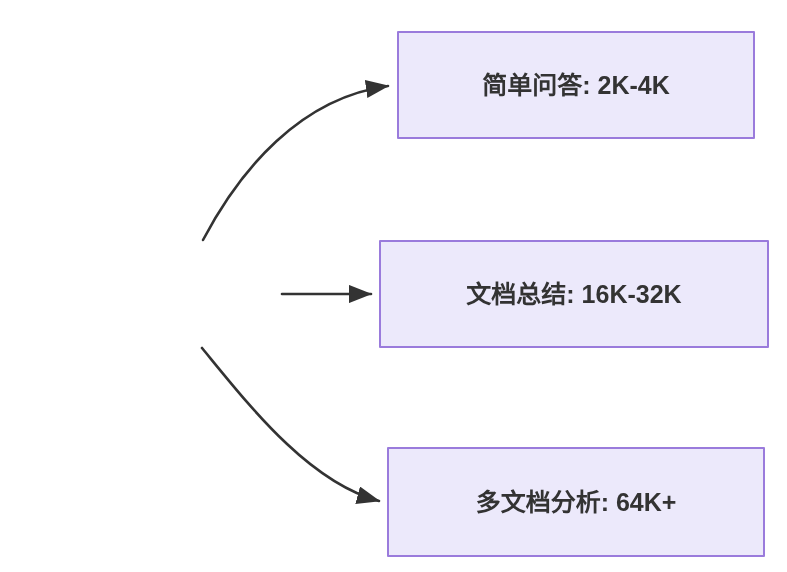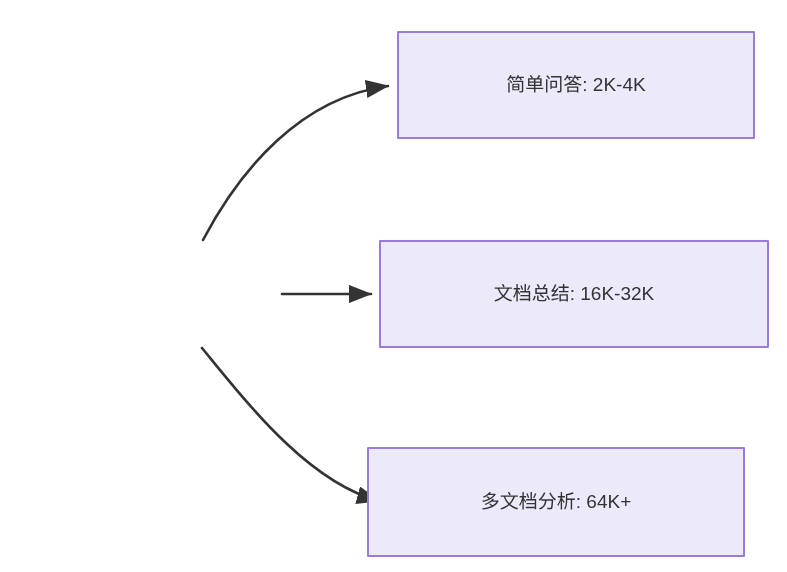--- a/index.html
+++ b/index.html
@@ -32,31 +32,31 @@
     background: #ece9fb;
     border: 2px solid #9a7bdc;
     border-radius: 1px;
     display: flex;
     align-items: center;
     justify-content: center;
     z-index: 2;
   }
   .node-label {
     color: #333333;
-    font-size: 19px;
+    font-size: 25px;
     line-height: 1.2;
-    font-weight: 400;
+    font-weight: 700;
     white-space: nowrap;
     letter-spacing: 0px;
   }
   
   #node-root      { left: 32px;  top: 240px; width: 249px; height: 108px; }
   #node-simple-qa { left: 397px; top: 31px;  width: 358px; height: 108px; }
   #node-doc-sum   { left: 379px; top: 240px; width: 390px; height: 108px; }
-  #node-multi-doc { left: 367px; top: 447px; width: 378px; height: 110px; text-align: center; }
+  #node-multi-doc { left: 387px; top: 447px; width: 378px; height: 110px; text-align: center; }
 </style>
 </head>
 <body>
 
 <div id="diagram-canvas">
 
   <svg id="edge-layer" viewBox="0 0 787 572" width="787" height="572" xmlns="http://www.w3.org/2000/svg">
     <defs>
       <marker id="arrowhead" markerWidth="9" markerHeight="7" refX="8.5" refY="3.5" orient="auto" markerUnits="strokeWidth">
         <polygon points="0 0, 9 3.5, 0 7" fill="#333333"></polygon>

